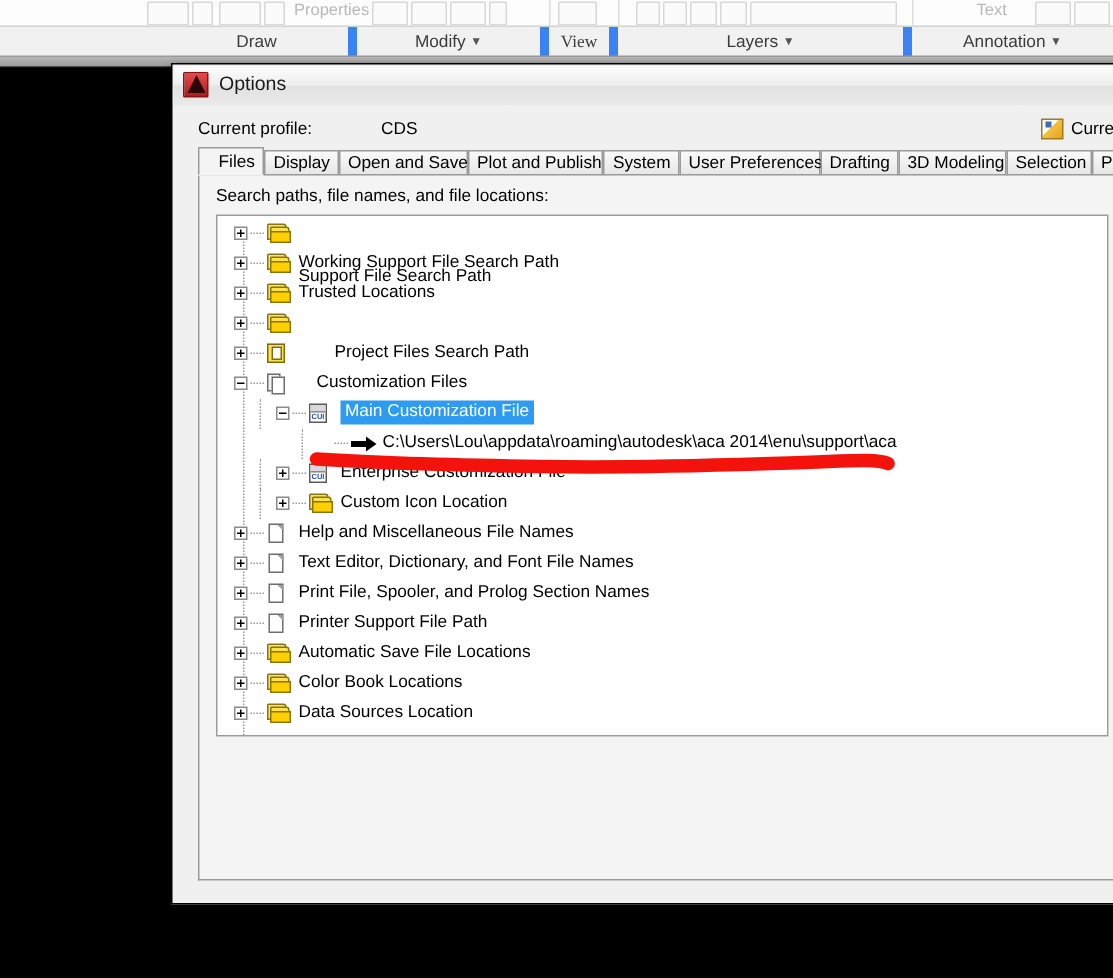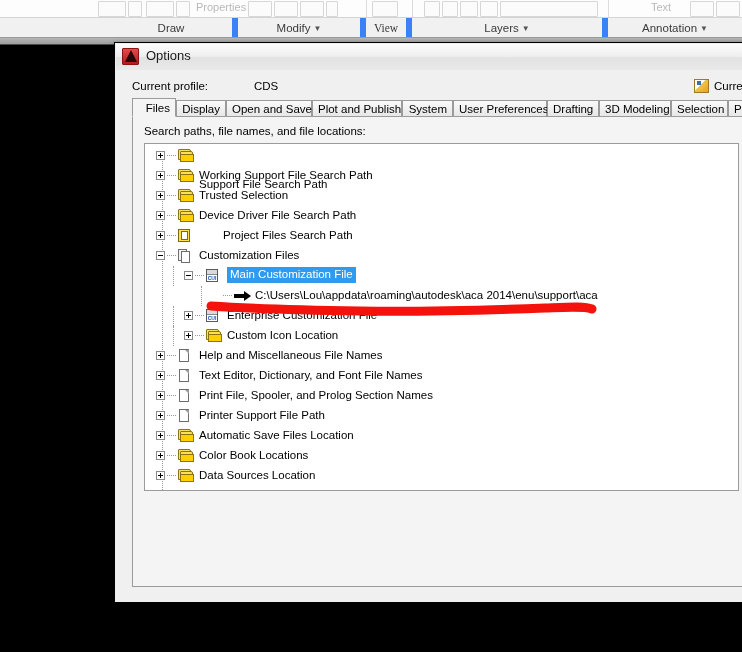--- a/index.html
+++ b/index.html
@@ -631,49 +631,48 @@
               <div class="tree-label" style="left: 54px;">Working Support File Search Path</div>
             </div>
             <div class="tree-row" style="top: 42px;">
               <div class="expander plus" style="left: 11px;"></div>
               <div class="dotline" style="left: 22px; width: 9px;"></div>
               <div class="ic ic-folders" style="left: 33px;">
                 <div class="f-back"></div>
                 <div class="f-mid"></div>
                 <div class="f-front"></div>
               </div>
-              <div class="tree-label" style="left: 54px;">Trusted Selection</div>
+              <div class="tree-label" style="left: 54px;">Trusted Locations</div>
             </div>
             <div class="tree-row" style="top: 62px;">
               <div class="expander plus" style="left: 11px;"></div>
               <div class="dotline" style="left: 22px; width: 9px;"></div>
               <div class="ic ic-folders" style="left: 33px;">
                 <div class="f-back"></div>
                 <div class="f-mid"></div>
                 <div class="f-front"></div>
               </div>
-              <div class="tree-label" style="left: 54px;">Device Driver File Search Path</div>
             </div>
             <div class="tree-row" style="top: 82px;">
               <div class="expander plus" style="left: 11px;"></div>
               <div class="dotline" style="left: 22px; width: 9px;"></div>
               <div class="ic ic-proj" style="left: 33px;">
                 <div class="outer"></div>
                 <div class="inner"></div>
               </div>
               <div class="tree-label" style="left: 54px; padding-left: 24px;">Project Files Search Path</div>
             </div>
             <div class="tree-row" style="top: 102px;">
               <div class="expander" style="left: 11px;"></div>
               <div class="dotline" style="left: 22px; width: 9px;"></div>
               <div class="ic ic-stack" style="left: 33px;">
                 <div class="s1"></div>
                 <div class="s2"></div>
               </div>
-              <div class="tree-label" style="left: 54px;">Customization Files</div>
+              <div class="tree-label" style="left: 66px;">Customization Files</div>
             </div>
             <div class="tree-row" style="top: 122px;">
               <div class="expander" style="left: 39px;"></div>
               <div class="dotline" style="left: 50px; width: 9px;"></div>
               <div class="ic ic-cui" style="left: 61px;">
                 <div class="page"></div>
                 <div class="top"></div>
                 <div class="cui-text">CUI</div>
               </div>
               <div class="tree-label selected" style="left: 82px;">Main Customization File</div>
@@ -747,21 +746,21 @@
               <div class="tree-label" style="left: 54px;">Printer Support File Path</div>
             </div>
             <div class="tree-row" style="top: 282px;">
               <div class="expander plus" style="left: 11px;"></div>
               <div class="dotline" style="left: 22px; width: 9px;"></div>
               <div class="ic ic-folders" style="left: 33px;">
                 <div class="f-back"></div>
                 <div class="f-mid"></div>
                 <div class="f-front"></div>
               </div>
-              <div class="tree-label" style="left: 54px;">Automatic Save Files Location</div>
+              <div class="tree-label" style="left: 54px;">Automatic Save File Locations</div>
             </div>
             <div class="tree-row" style="top: 302px;">
               <div class="expander plus" style="left: 11px;"></div>
               <div class="dotline" style="left: 22px; width: 9px;"></div>
               <div class="ic ic-folders" style="left: 33px;">
                 <div class="f-back"></div>
                 <div class="f-mid"></div>
                 <div class="f-front"></div>
               </div>
               <div class="tree-label" style="left: 54px;">Color Book Locations</div>

